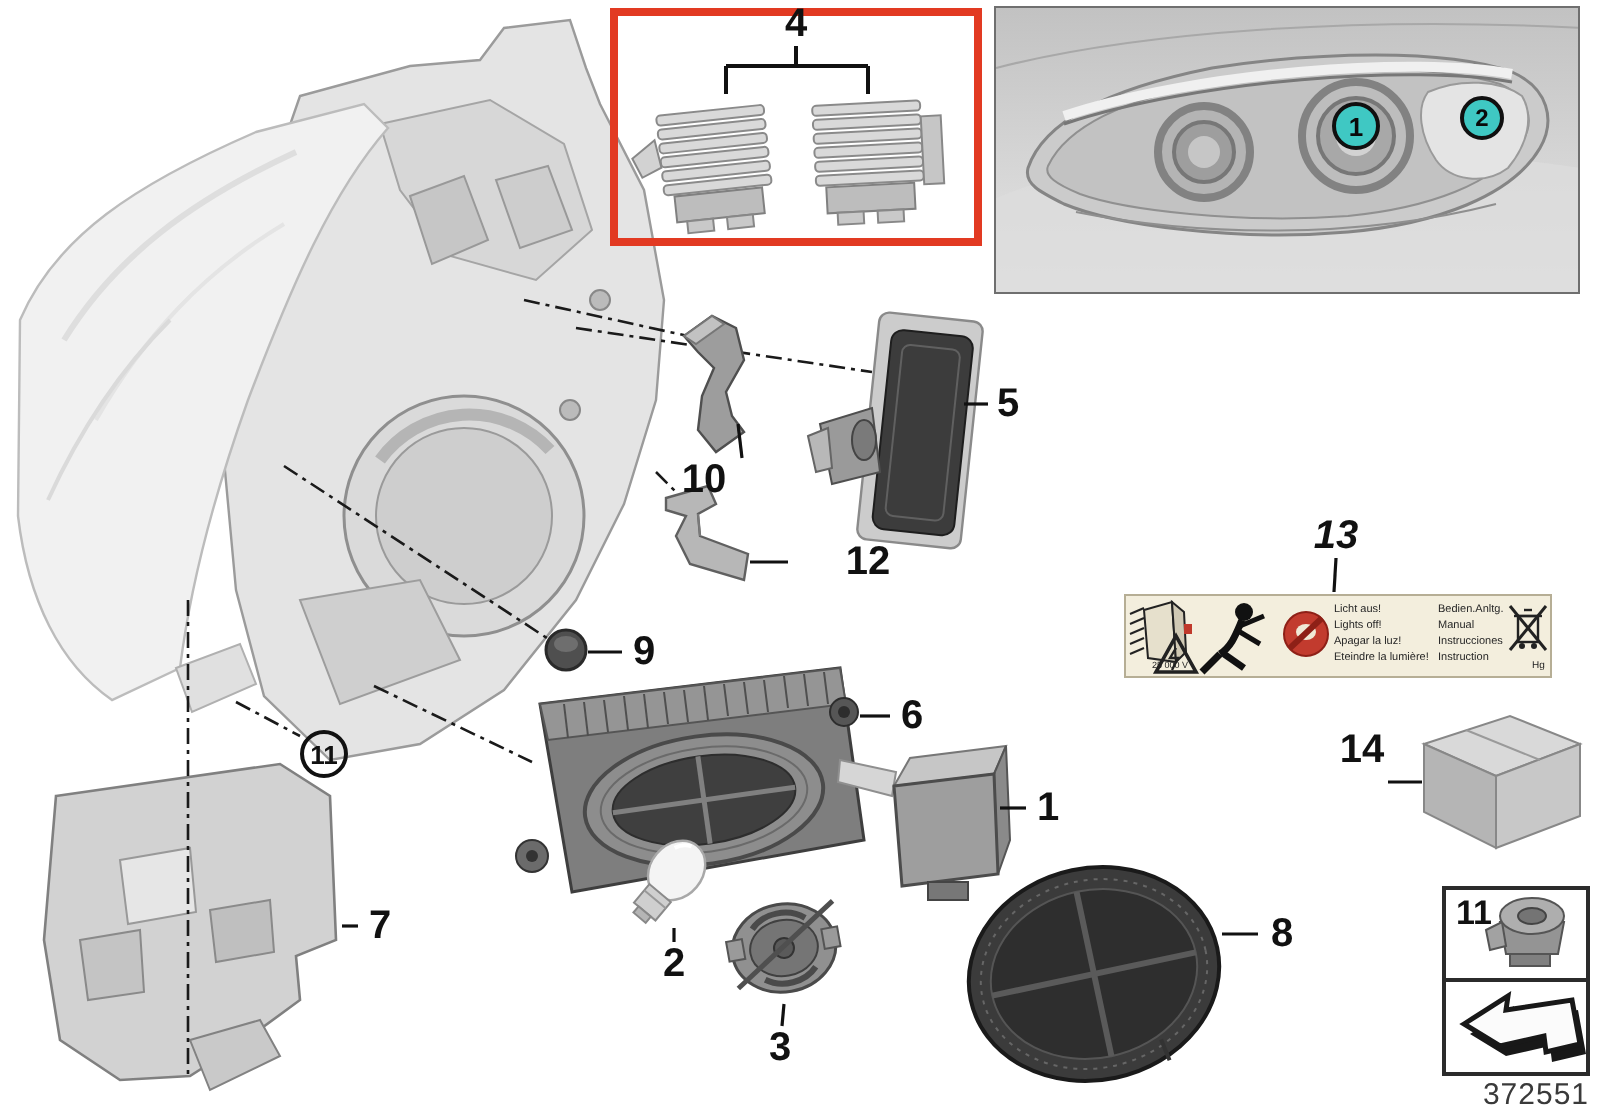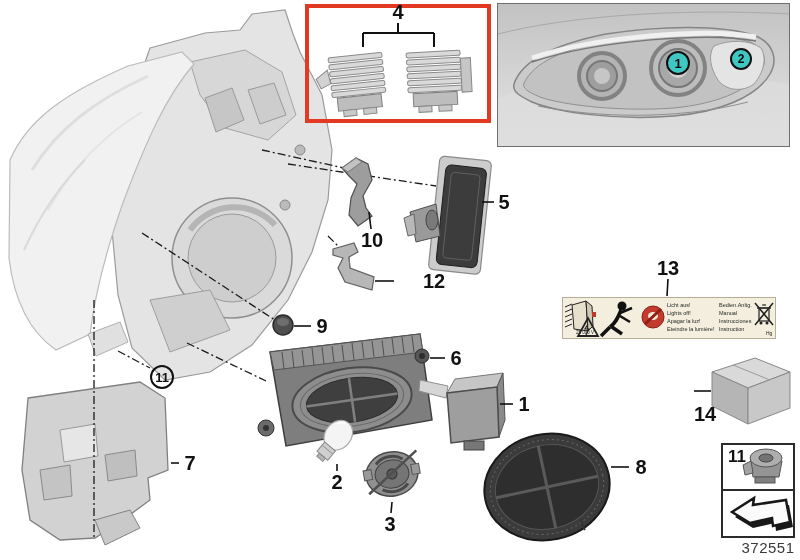--- a/index.html
+++ b/index.html
@@ -265,27 +265,27 @@
       <circle cx="180" cy="64" r="10" fill="#d2d2d2"></circle>
       <path d="M216,42 C232,35 252,36 263,44 C269,54 266,68 256,80 C244,89 227,86 220,76 C212,64 210,50 216,42 Z" fill="#e4e4e4" stroke="#9a9a9a"></path>
       <path d="M40,102 C100,114 180,116 250,98" fill="none" stroke="#8f8f8f"></path>
     </svg>
   </div>
   <div class="callout" style="left:678px;top:63px;">1</div>
   <div class="callout small" style="left:741px;top:59px;">2</div>
 
   <div class="plabel" style="left:398px;top:12px;">4</div>
   <div class="plabel" style="left:504px;top:202px;">5</div>
-  <div class="plabel" style="left:372px;top:240px;">10</div>
+  <div class="plabel" style="left:352px;top:240px;">10</div>
   <div class="plabel" style="left:406px;top:281px;margin-left:28px;">12</div>
-  <div class="plabel" style="left:668px;top:268px;">13</div>
+  <div class="plabel" style="left:668px;top:268px;font-style:italic;">13</div>
   <div class="plabel" style="left:322px;top:326px;">9</div>
   <div class="plabel" style="left:456px;top:358px;">6</div>
   <div class="plabel" style="left:524px;top:404px;">1</div>
-  <div class="plabel" style="left:681px;top:414px;margin-left:24px;">14</div>
+  <div class="plabel" style="left:681px;top:375px;">14</div>
   <div class="plabel" style="left:190px;top:463px;">7</div>
   <div class="plabel" style="left:641px;top:467px;">8</div>
   <div class="plabel" style="left:337px;top:482px;">2</div>
   <div class="plabel" style="left:390px;top:524px;">3</div>
   <div class="circled" style="left:162px;top:377px;">11</div>
 
   <div class="wlabel">
     <svg class="wl-icons" width="96" height="40" viewBox="0 0 96 40">
       <g stroke="#222222" stroke-width="1">
         <line x1="1" y1="8" x2="8" y2="5"></line>

